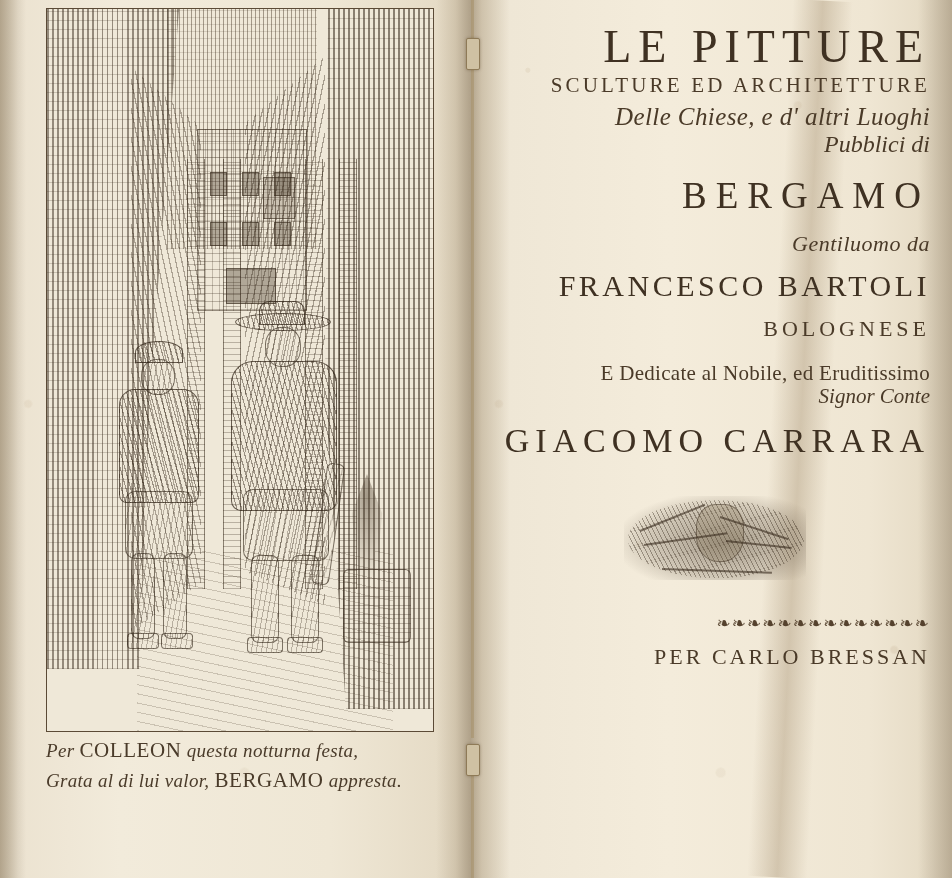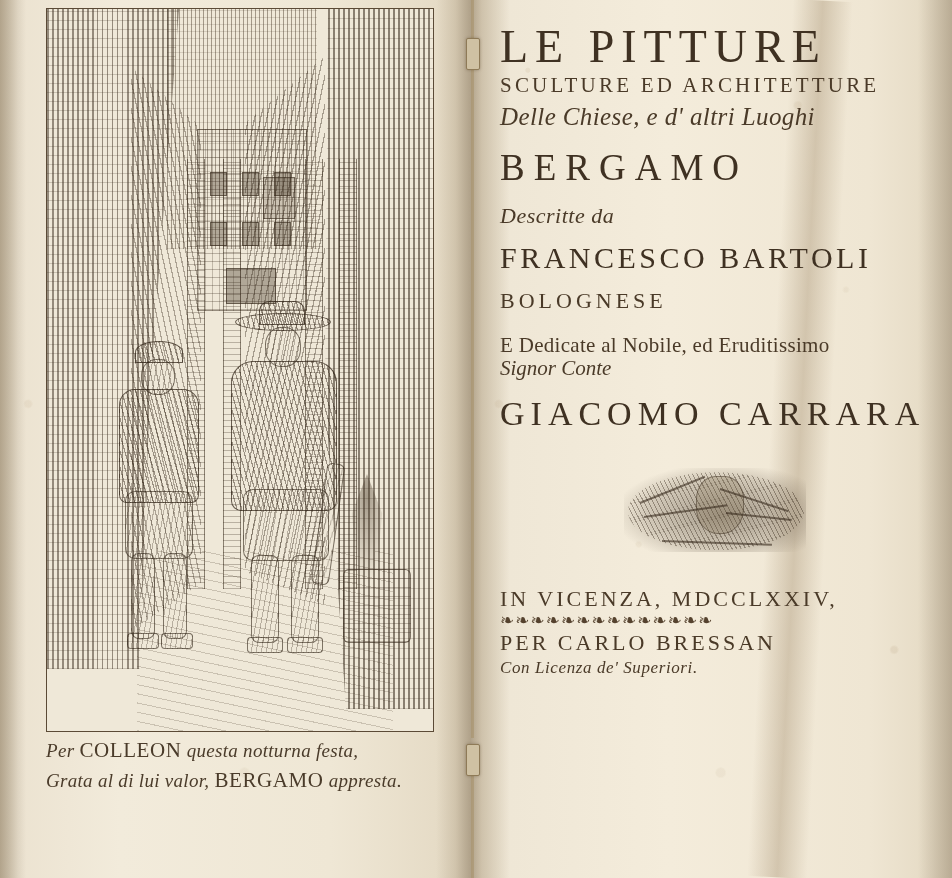--- a/index.html
+++ b/index.html
@@ -244,21 +244,21 @@
     border: 1px solid rgba(48,36,24,.6);
   }
 
   
   #title-page {
     position: absolute;
     left: 500px;
     top: 0;
     width: 430px;
     height: 709px;
-    text-align: left;
+    text-align: right;
     color: #4a3a28;
   }
   .tl {
     display: block;
     white-space: nowrap;
     line-height: 1.08;
   }
   .t-main {
     font-size: 46px;
     letter-spacing: 7px;
@@ -333,21 +333,21 @@
   }
   .t-orn-rule {
     font-size: 17px;
     letter-spacing: 1px;
     margin-top: 1px;
     color: #55422e;
   }
   .t-imprint2 {
     font-size: 22px;
     letter-spacing: 3px;
-    margin-top: 1px;
+    margin-top: 11px;
   }
   .t-imprint3 {
     font-size: 17px;
     font-style: italic;
     margin-top: 4px;
     letter-spacing: .6px;
   }
 
   
   #vignette {
@@ -472,38 +472,37 @@
   <div class="stitch-cord c1"></div>
   <div class="stitch-cord c2"></div>
   <div class="stitch-cord c3"></div>
   <div class="stitch s1"></div>
   <div class="stitch s2"></div>
 
   <div id="title-page">
     <span class="tl t-main">LE PITTURE</span>
     <span class="tl t-sub1">SCULTURE ED ARCHITETTURE</span>
     <span class="tl t-line-italic">Delle Chiese, e d' altri Luoghi</span>
+    <span class="tl t-line-italic2">Pubblici di</span>
     <span class="tl t-city">BERGAMO</span>
-    <span class="tl t-descr">Descritte da</span>
+    <span class="tl t-descr">Gentiluomo da</span>
     <span class="tl t-author">FRANCESCO BARTOLI</span>
     <span class="tl t-origin">BOLOGNESE</span>
     <span class="tl t-ded">E Dedicate al Nobile, ed Eruditissimo</span>
     <span class="tl t-ded2">Signor Conte</span>
     <span class="tl t-dedicatee">GIACOMO CARRARA</span>
 
     <div id="vignette">
       <div class="v-mass"></div>
       <div class="v-hatch"></div>
       <div class="v-putto"></div>
       <div class="v-stick" style="left:40px;  top:48px; width:70px; transform:rotate(-22deg);"></div>
       <div class="v-stick" style="left:44px;  top:62px; width:84px; transform:rotate(-8deg);"></div>
       <div class="v-stick" style="left:120px; top:34px; width:72px; transform:rotate(18deg);"></div>
       <div class="v-stick" style="left:126px; top:58px; width:66px; transform:rotate(6deg);"></div>
       <div class="v-stick" style="left:62px;  top:86px; width:110px; transform:rotate(2deg);"></div>
     </div>
 
-    <span class="tl t-imprint1">IN VICENZA, MDCCLXXIV,</span>
     <span class="tl t-orn-rule">❧❧❧❧❧❧❧❧❧❧❧❧❧❧</span>
     <span class="tl t-imprint2">PER CARLO BRESSAN</span>
-    <span class="tl t-imprint3">Con Licenza de' Superiori.</span>
   </div>
 
 </div>
 
 </body></html>

